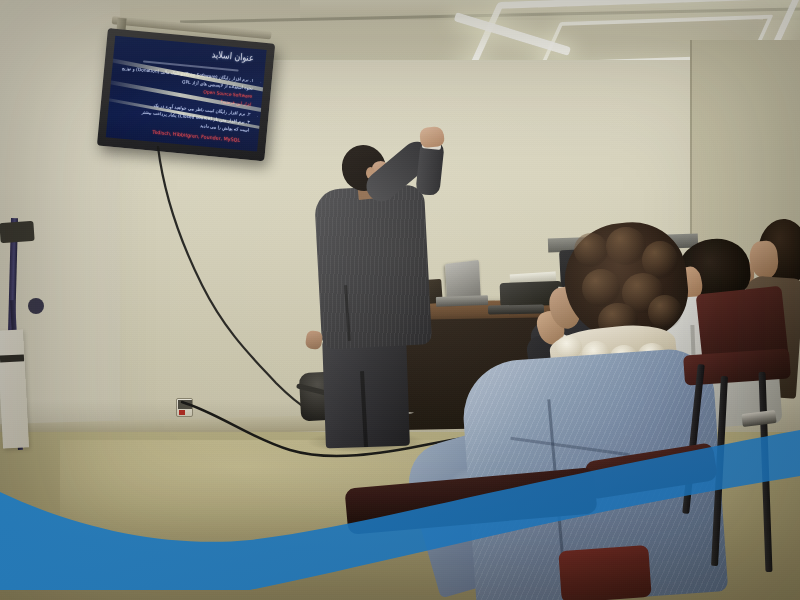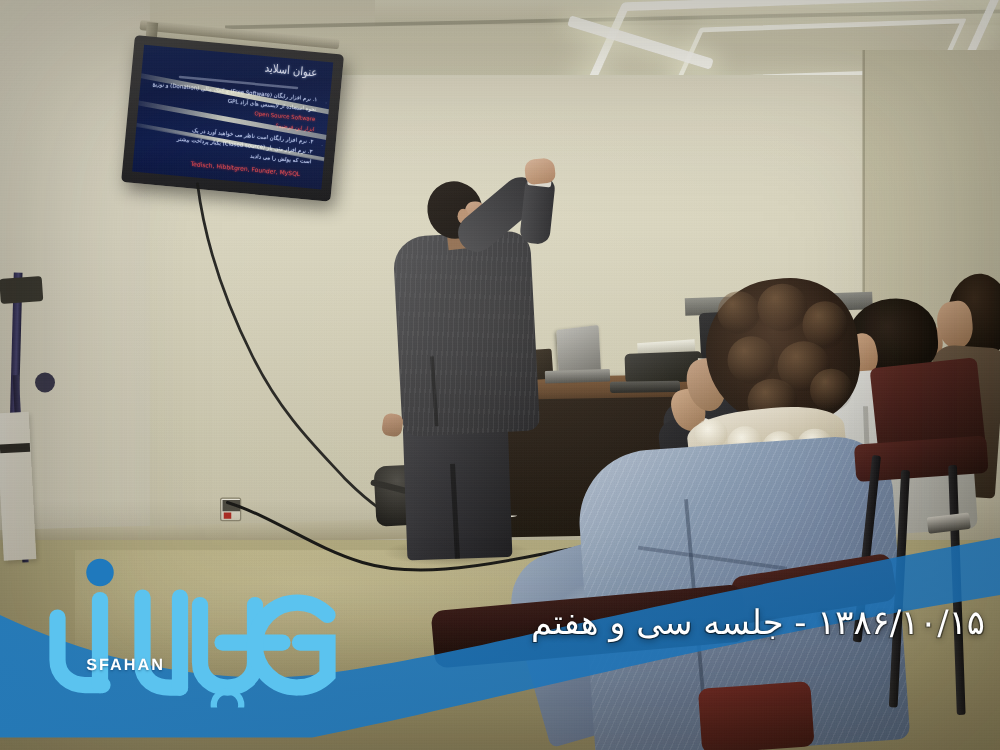--- a/index.html
+++ b/index.html
@@ -806,41 +806,18 @@
         <linearGradient id="bandgrad" x1="0" y1="0" x2="1" y2="0">
           <stop offset="0%" stop-color="#1f79bd" stop-opacity="0.93"></stop>
           <stop offset="45%" stop-color="#1d75ba" stop-opacity="0.90"></stop>
           <stop offset="100%" stop-color="#1a6eb2" stop-opacity="0.85"></stop>
         </linearGradient>
       </defs>
       <path d="M0,62 L0,160 L250,160 C300,150 360,136 430,120 C520,99 640,72 800,46 L800,0
                C640,30 520,56 430,76 C360,92 300,104 250,110 C170,118 80,100 0,62 Z" fill="url(#bandgrad)"></path>
     </svg>
 
-    <div id="logo-wrap">
-      <svg viewBox="0 0 250 130" width="250" height="130">
-        <g fill="none" stroke="#5bc3ef" stroke-width="13" stroke-linecap="round">
-
-          <path d="M20,58 L20,92 C20,104 30,112 42,112 L56,112"></path>
-
-          <path d="M54,44 L54,112"></path>
-
-          <path d="M88,42 L88,96 C88,108 98,114 110,114 L118,114"></path>
-          <path d="M118,42 L118,114"></path>
-
-          <path d="M134,48 L134,94 C134,106 144,114 156,114 C168,114 178,106 178,94 L178,48"></path>
-
-          <path d="M152,78 L200,78"></path>
-
-          <path d="M236,56 A34,34 0 1 0 236,104 L236,78 L214,78" stroke-width="13"></path>
-        </g>
-        <circle cx="54" cy="22" r="11" fill="#1f79bd"></circle>
-        <circle cx="156" cy="128" r="11" fill="none" stroke="#5bc3ef" stroke-width="5"></circle>
-      </svg>
-      <div id="logo-sfahan">SFAHAN</div>
-    </div>
 
     <div id="banner-text">
-      <div id="banner-sub">۱۳۸۶/۱۰/۱۵ - جلسه سی و هفتم</div>
     </div>
   </div>
 
 </div>
 
 </body></html>

